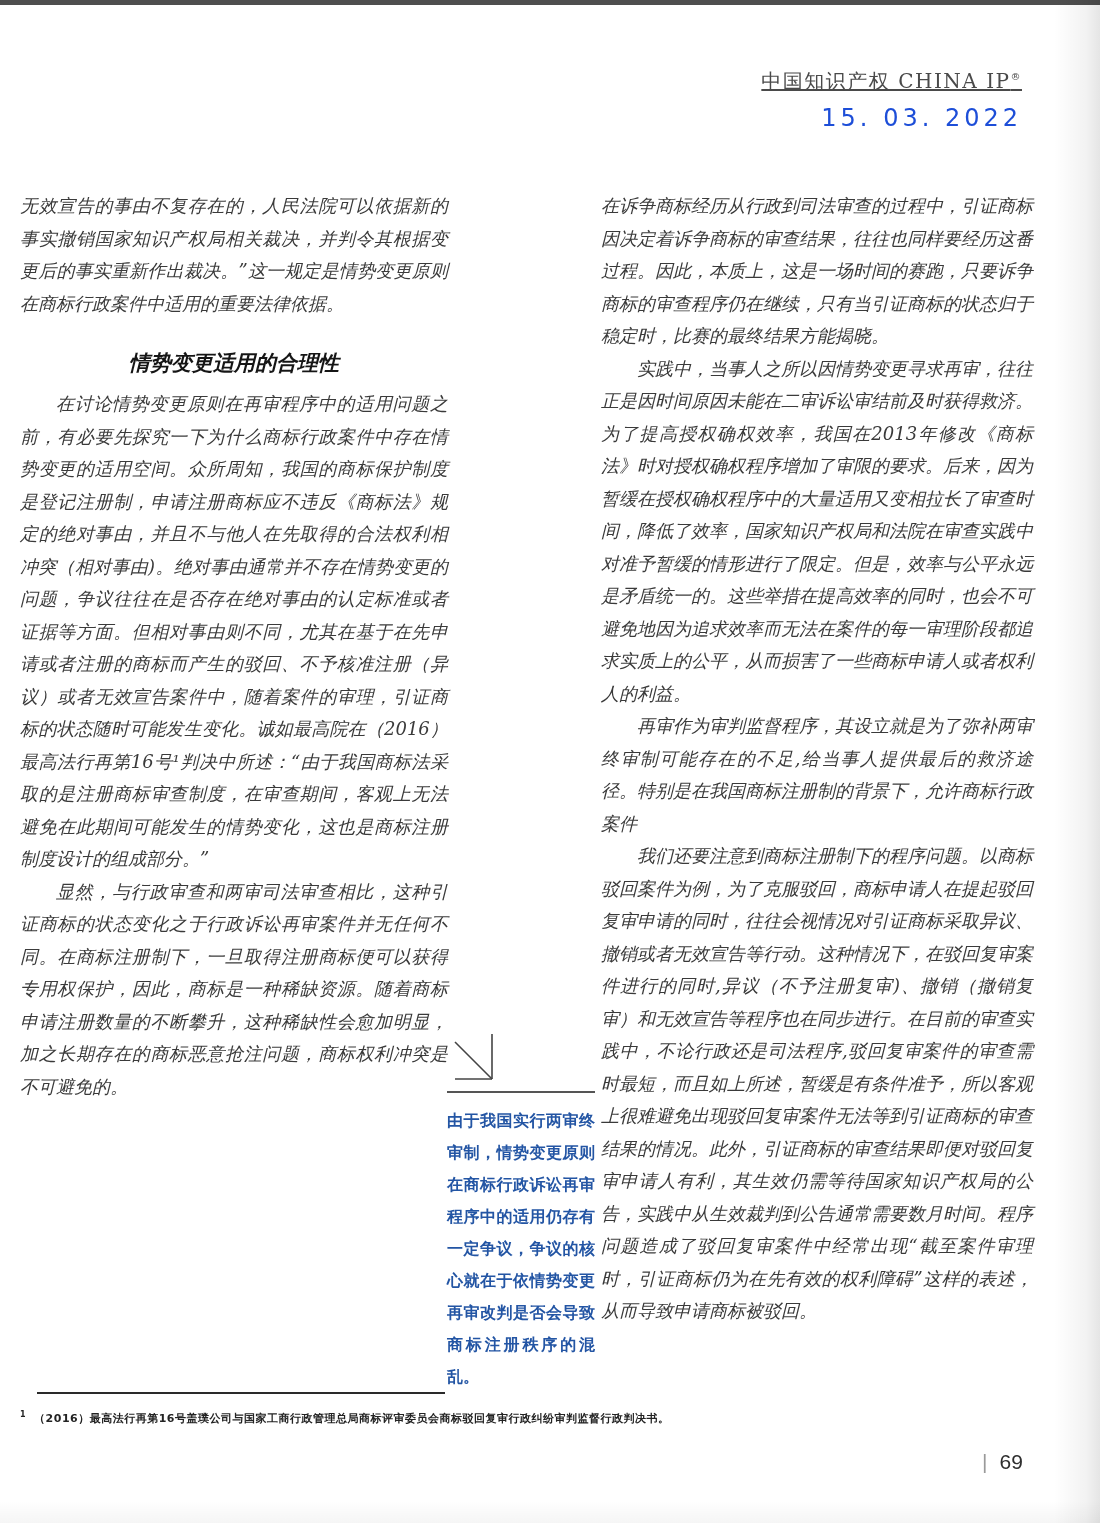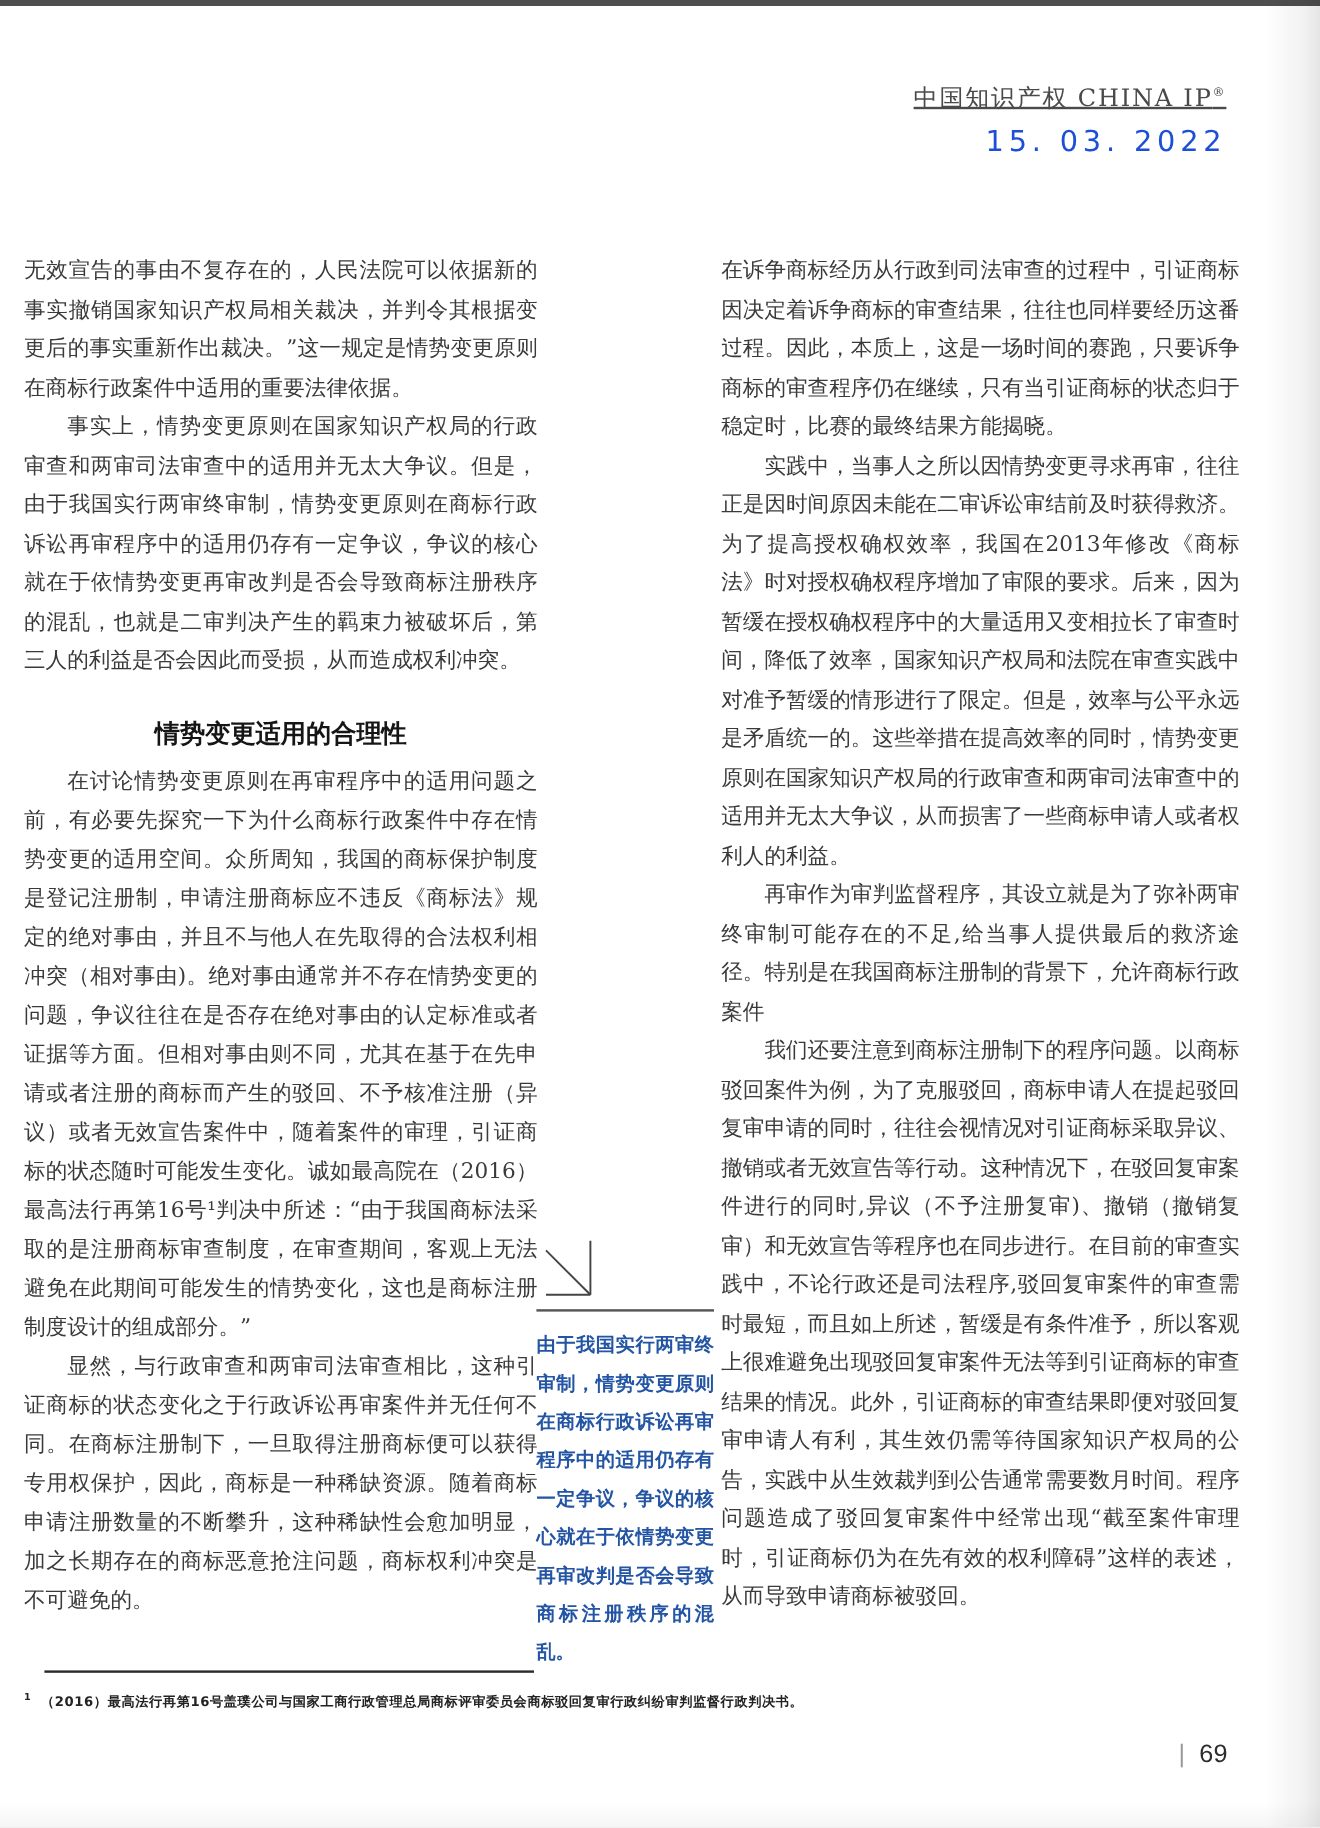--- a/index.html
+++ b/index.html
@@ -20,21 +20,21 @@
     background:linear-gradient(to bottom,rgba(0,0,0,0) 0%,rgba(0,0,0,0.04) 100%);}
 
   
   .header{position:absolute;top:68px;right:78px;text-align:right;}
   .header .title{font-size:20px;color:#4a4a4a;letter-spacing:1.5px;text-decoration:underline;}
   .header .title sup{font-size:10px;vertical-align:super;}
   .header .date{margin-top:9px;font-family:"DejaVu Sans","Liberation Sans",sans-serif;
     font-size:24px;color:#1d4ed8;letter-spacing:4px;}
 
   
-  .col{position:absolute;top:210px;font-size:18px;line-height:32.5px;text-align:justify;}
+  .col{position:absolute;top:190px;font-size:18px;line-height:32.5px;text-align:justify;font-style:italic;}
   .col-left{left:20px;width:428px;}
   .col-right{left:601px;width:432px;}
   .col p{margin:0;}
   .col p.indent{text-indent:2em;}
   .col p + p{margin-top:0px;}
   .section-heading{
     font-family:"DejaVu Sans","Liberation Sans",sans-serif;
     font-weight:bold;color:#151515;font-size:21px;line-height:24px;
     margin:31px 0 13px 0;text-align:center;
   }
@@ -73,39 +73,38 @@
   <div class="scan-right-shade"></div>
   <div class="scan-bottom-shade"></div>
 
   <div class="header">
     <div class="title"><span>中国知识产权 CHINA IP</span><sup>®</sup></div>
     <div class="date">15. 03. 2022</div>
   </div>
 
   <div class="col col-left">
     <p>无效宣告的事由不复存在的，人民法院可以依据新的事实撤销国家知识产权局相关裁决，并判令其根据变更后的事实重新作出裁决。”这一规定是情势变更原则在商标行政案件中适用的重要法律依据。</p>
-    <p class="indent">事实上，情势变更原则在国家知识产权局的行政审查和两审司法审查中的适用并无太大争议。但是，由于我国实行两审终审制，情势变更原则在商标行政诉讼再审程序中的适用仍存有一定争议，争议的核心就在于依情势变更再审改判是否会导致商标注册秩序的混乱，也就是二审判决产生的羁束力被破坏后，第三人的利益是否会因此而受损，从而造成权利冲突。</p>
     <h2 class="section-heading">情势变更适用的合理性</h2>
     <p class="indent">在讨论情势变更原则在再审程序中的适用问题之前，有必要先探究一下为什么商标行政案件中存在情势变更的适用空间。众所周知，我国的商标保护制度是登记注册制，申请注册商标应不违反《商标法》规定的绝对事由，并且不与他人在先取得的合法权利相冲突（相对事由)。绝对事由通常并不存在情势变更的问题，争议往往在是否存在绝对事由的认定标准或者证据等方面。但相对事由则不同，尤其在基于在先申请或者注册的商标而产生的驳回、不予核准注册（异议）或者无效宣告案件中，随着案件的审理，引证商标的状态随时可能发生变化。诚如最高院在（2016）最高法行再第16号¹判决中所述：“由于我国商标法采取的是注册商标审查制度，在审查期间，客观上无法避免在此期间可能发生的情势变化，这也是商标注册制度设计的组成部分。”</p>
     <p class="indent">显然，与行政审查和两审司法审查相比，这种引证商标的状态变化之于行政诉讼再审案件并无任何不同。在商标注册制下，一旦取得注册商标便可以获得专用权保护，因此，商标是一种稀缺资源。随着商标申请注册数量的不断攀升，这种稀缺性会愈加明显，加之长期存在的商标恶意抢注问题，商标权利冲突是不可避免的。</p>
   </div>
 
   <div class="pullquote">
     <svg class="arrow" width="52" height="56" viewBox="0 0 52 56">
       <line x1="6" y1="10" x2="43" y2="47" stroke="#444" stroke-width="1.6"></line>
       <line x1="43" y1="2" x2="43" y2="47" stroke="#444" stroke-width="1.6"></line>
       <line x1="6" y1="47" x2="43" y2="47" stroke="#444" stroke-width="1.6"></line>
     </svg>
     <hr class="rule">
     <p class="pq-text" style="color: rgb(35, 85, 164);">由于我国实行两审终审制，情势变更原则在商标行政诉讼再审程序中的适用仍存有一定争议，争议的核心就在于依情势变更再审改判是否会导致商标注册秩序的混乱。</p>
   </div>
 
   <div class="col col-right">
     <p>在诉争商标经历从行政到司法审查的过程中，引证商标因决定着诉争商标的审查结果，往往也同样要经历这番过程。因此，本质上，这是一场时间的赛跑，只要诉争商标的审查程序仍在继续，只有当引证商标的状态归于稳定时，比赛的最终结果方能揭晓。</p>
-    <p class="indent">实践中，当事人之所以因情势变更寻求再审，往往正是因时间原因未能在二审诉讼审结前及时获得救济。为了提高授权确权效率，我国在2013年修改《商标法》时对授权确权程序增加了审限的要求。后来，因为暂缓在授权确权程序中的大量适用又变相拉长了审查时间，降低了效率，国家知识产权局和法院在审查实践中对准予暂缓的情形进行了限定。但是，效率与公平永远是矛盾统一的。这些举措在提高效率的同时，情势变更原则在国家知识产权局的行政审查和两审司法审查中的适用并无太大争议，从而损害了一些商标申请人或者权利人的利益。</p>
+    <p class="indent">实践中，当事人之所以因情势变更寻求再审，往往正是因时间原因未能在二审诉讼审结前及时获得救济。为了提高授权确权效率，我国在2013年修改《商标法》时对授权确权程序增加了审限的要求。后来，因为暂缓在授权确权程序中的大量适用又变相拉长了审查时间，降低了效率，国家知识产权局和法院在审查实践中对准予暂缓的情形进行了限定。但是，效率与公平永远是矛盾统一的。这些举措在提高效率的同时，也会不可避免地因为追求效率而无法在案件的每一审理阶段都追求实质上的公平，从而损害了一些商标申请人或者权利人的利益。</p>
     <p class="indent">再审作为审判监督程序，其设立就是为了弥补两审终审制可能存在的不足,给当事人提供最后的救济途径。特别是在我国商标注册制的背景下，允许商标行政案件</p>
     <p class="indent">我们还要注意到商标注册制下的程序问题。以商标驳回案件为例，为了克服驳回，商标申请人在提起驳回复审申请的同时，往往会视情况对引证商标采取异议、撤销或者无效宣告等行动。这种情况下，在驳回复审案件进行的同时,异议（不予注册复审)、撤销（撤销复审）和无效宣告等程序也在同步进行。在目前的审查实践中，不论行政还是司法程序,驳回复审案件的审查需时最短，而且如上所述，暂缓是有条件准予，所以客观上很难避免出现驳回复审案件无法等到引证商标的审查结果的情况。此外，引证商标的审查结果即便对驳回复审申请人有利，其生效仍需等待国家知识产权局的公告，实践中从生效裁判到公告通常需要数月时间。程序问题造成了驳回复审案件中经常出现“截至案件审理时，引证商标仍为在先有效的权利障碍”这样的表述，从而导致申请商标被驳回。</p>
   </div>
 
   <div class="footnote">
     <hr class="fn-rule">
     <p class="fn-text"><sup>1</sup><span>（2016）最高法行再第16号盖璞公司与国家工商行政管理总局商标评审委员会商标驳回复审行政纠纷审判监督行政判决书。</span></p>
   </div>
 
   <div class="pageno"><span class="bar">|</span><span>69</span></div>

